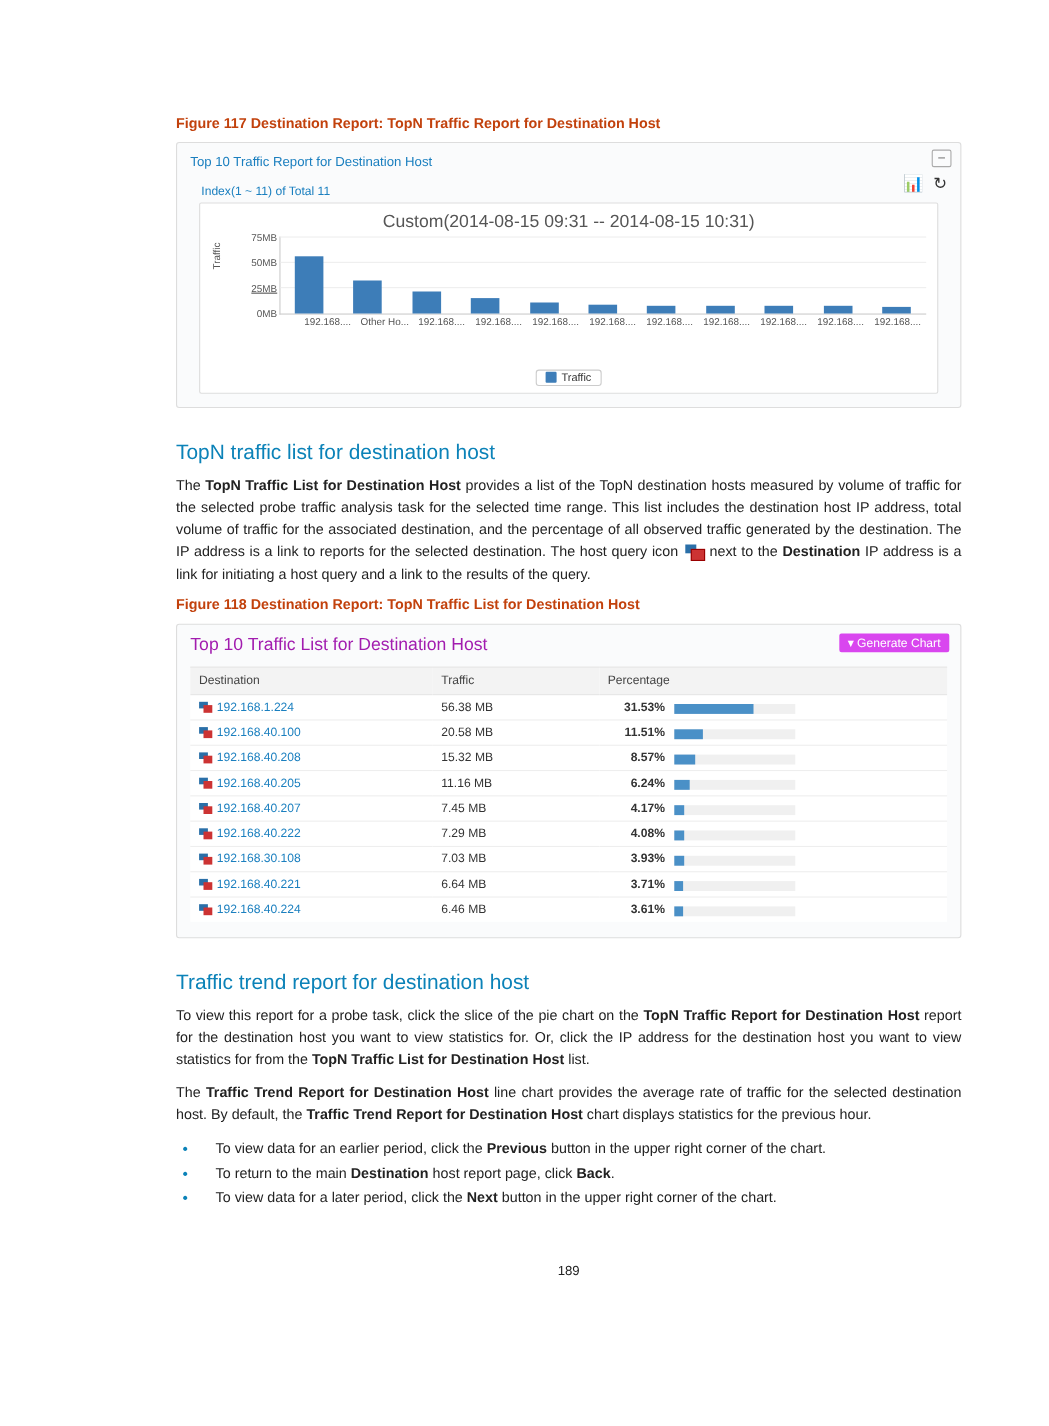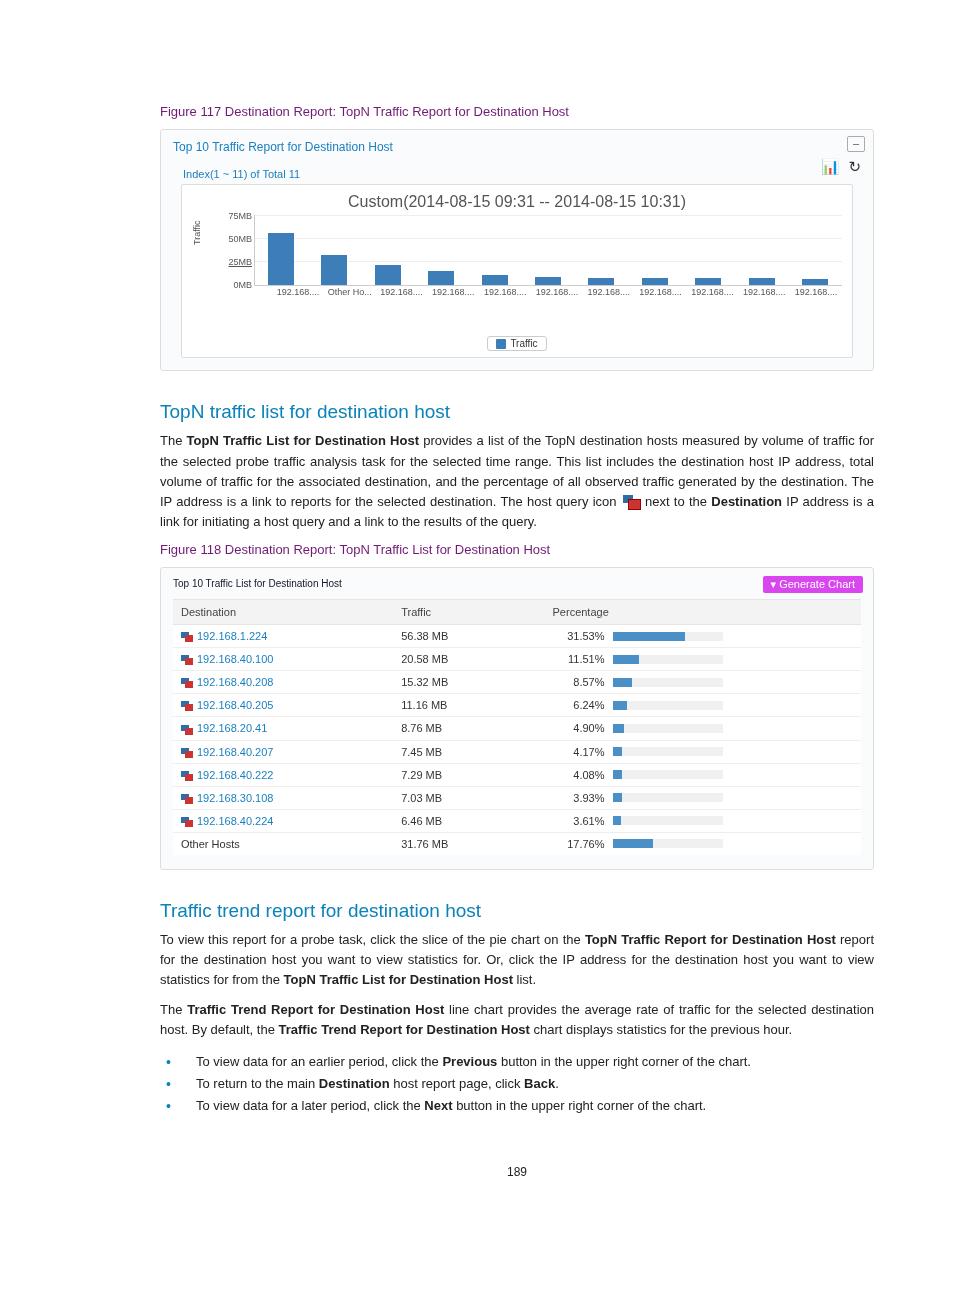--- a/index.html
+++ b/index.html
@@ -1,17 +1,17 @@
 <!DOCTYPE html>
 <html><head>
 <meta charset="utf-8">
 <style>
   html,body{margin:0;padding:0;background:#fff;font-family:Arial,Helvetica,sans-serif;color:#222;}
   .page{width:954px;margin:0 auto;padding:100px 80px 60px 160px;box-sizing:border-box;}
-  .fig-title{color:#701a75;font-weight:normal;font-size:13px;margin:4px 0 10px 0;}
+  .fig-title{color:#c2410c;font-weight:bold;font-size:13px;margin:4px 0 10px 0;}
   .panel{border:1px solid #ddd;background:#fafbfc;padding:8px 10px 12px 10px;border-radius:3px;margin-bottom:18px;position:relative;}
   .panel-header{color:#1a7fbf;font-size:12px;padding:2px 2px 6px 2px;}
   .panel-min{position:absolute;right:8px;top:6px;width:16px;height:14px;border:1px solid #aaa;border-radius:2px;font-size:11px;line-height:12px;text-align:center;color:#555;}
   .chart-tools{position:absolute;right:12px;top:28px;font-size:15px;color:#333;}
   .chart-tools span{margin-left:4px;}
   .index-link{color:#1a7fbf;font-size:11px;margin:8px 0 2px 12px;display:block;}
   .chart-area{border:1px solid #ddd;background:#fff;margin:4px 10px 0 10px;border-radius:2px;padding:6px 10px 6px 10px;}
   .chart-caption{text-align:center;font-size:16px;color:#555;margin:2px 0 4px 0;}
   .chart-body{position:relative;height:90px;margin-left:28px;}
   .y-axis-label{position:absolute;left:-28px;top:30px;transform:rotate(-90deg);transform-origin:left top;font-size:9px;color:#555;}
@@ -26,29 +26,29 @@
   .legend{text-align:center;margin-top:28px;}
   .legend-box{display:inline-block;border:1px solid #ccc;border-radius:3px;font-size:10px;padding:1px 8px;color:#333;}
   .legend-swatch{display:inline-block;width:10px;height:10px;background:#3d7db8;vertical-align:middle;margin-right:4px;border-radius:1px;}
   h2.section{color:#0b82b8;font-weight:normal;font-size:19px;margin:30px 0 8px 0;}
   p.body{font-size:13px;line-height:1.55;text-align:justify;margin:0 0 10px 0;}
   .inline-icon{display:inline-block;vertical-align:middle;width:16px;height:14px;position:relative;margin:0 2px;}
   .inline-icon .ia{position:absolute;left:0;top:0;width:10px;height:8px;background:#2a6fa8;}
   .inline-icon .ib{position:absolute;left:5px;top:4px;width:11px;height:9px;background:#c33;border:1px solid #900;}
   .list-panel{border:1px solid #ddd;background:#fafbfc;border-radius:3px;padding:10px 12px 14px 12px;margin-bottom:24px;position:relative;}
   .gen-chart{position:absolute;right:10px;top:8px;background:#d946ef;color:#fff;font-size:11px;padding:2px 8px;border-radius:2px;}
-  .list-title{color:#0f172a;font-size:10px;margin-bottom:10px;}
+  .list-title{color:#a21caf;font-size:16px;margin-bottom:10px;}
   table.tlist{width:100%;border-collapse:collapse;background:#fff;font-size:11px;}
   table.tlist th{ text-align:left;color:#444;font-weight:normal;background:#f3f3f3;padding:6px 8px;border-top:1px solid #e5e5e5;border-bottom:1px solid #e5e5e5;}
   table.tlist td{padding:5px 8px;border-top:1px solid #eee;color:#333;}
   .ip-link{color:#1a7fbf;}
   .row-icon{display:inline-block;width:12px;height:10px;position:relative;vertical-align:middle;margin-right:4px;}
   .row-icon .ia{position:absolute;left:0;top:0;width:8px;height:6px;background:#2a6fa8;}
   .row-icon .ib{position:absolute;left:4px;top:3px;width:8px;height:7px;background:#c33;}
-  .pct-cell{display:flex;align-items:center;}
+  .pct-cell{display:flex;align-items:flex-end;font-weight:bold;}
   .pct-txt{width:52px;text-align:right;padding-right:8px;color:#333;}
   .pct-bar-bg{width:110px;height:9px;background:#f0f0f0;position:relative;}
   .pct-bar{height:100%;background:#4a90c7;}
   ul.bul{list-style:none;padding:0;margin:6px 0 0 0;}
   ul.bul li{font-size:13px;line-height:1.7;padding-left:36px;position:relative;text-align:justify;}
   ul.bul li:before{content:"•";position:absolute;left:6px;top:0;color:#0b82b8;font-size:14px;}
   .pagenum{text-align:center;font-size:12px;margin-top:48px;}
 </style>
 </head>
 <body>
@@ -197,32 +197,20 @@
             <td>
               <div class="pct-cell">
                 <span class="pct-txt">6.24%</span>
                 <span class="pct-bar-bg">
                   <span class="pct-bar" style="width: 14.352px; display: block;"></span>
                 </span>
               </div>
             </td>
           </tr>
           <tr>
-            <td><span class="row-icon"><span class="ia"></span><span class="ib"></span></span><span class="ip-link">192.168.20.41</span></td>
-            <td>8.76 MB</td>
-            <td>
-              <div class="pct-cell">
-                <span class="pct-txt">4.90%</span>
-                <span class="pct-bar-bg">
-                  <span class="pct-bar" style="width: 11.27px; display: block;"></span>
-                </span>
-              </div>
-            </td>
-          </tr>
-          <tr>
             <td><span class="row-icon"><span class="ia"></span><span class="ib"></span></span><span class="ip-link">192.168.40.207</span></td>
             <td>7.45 MB</td>
             <td>
               <div class="pct-cell">
                 <span class="pct-txt">4.17%</span>
                 <span class="pct-bar-bg">
                   <span class="pct-bar" style="width: 9.591px; display: block;"></span>
                 </span>
               </div>
             </td>
@@ -245,39 +233,39 @@
             <td>
               <div class="pct-cell">
                 <span class="pct-txt">3.93%</span>
                 <span class="pct-bar-bg">
                   <span class="pct-bar" style="width: 9.039px; display: block;"></span>
                 </span>
               </div>
             </td>
           </tr>
           <tr>
+            <td><span class="row-icon"><span class="ia"></span><span class="ib"></span></span><span class="ip-link">192.168.40.221</span></td>
+            <td>6.64 MB</td>
+            <td>
+              <div class="pct-cell">
+                <span class="pct-txt">3.71%</span>
+                <span class="pct-bar-bg">
+                  <span class="pct-bar" style="width: 8.533px; display: block;"></span>
+                </span>
+              </div>
+            </td>
+          </tr>
+          <tr>
             <td><span class="row-icon"><span class="ia"></span><span class="ib"></span></span><span class="ip-link">192.168.40.224</span></td>
             <td>6.46 MB</td>
             <td>
               <div class="pct-cell">
                 <span class="pct-txt">3.61%</span>
                 <span class="pct-bar-bg">
                   <span class="pct-bar" style="width: 8.303px; display: block;"></span>
-                </span>
-              </div>
-            </td>
-          </tr>
-          <tr>
-            <td>Other Hosts</td>
-            <td>31.76 MB</td>
-            <td>
-              <div class="pct-cell">
-                <span class="pct-txt">17.76%</span>
-                <span class="pct-bar-bg">
-                  <span class="pct-bar" style="width: 40.848px; display: block;"></span>
                 </span>
               </div>
             </td>
           </tr>
         </tbody>
     </table>
   </div>
 
   <h2 class="section">Traffic trend report for destination host</h2>
   <p class="body">

